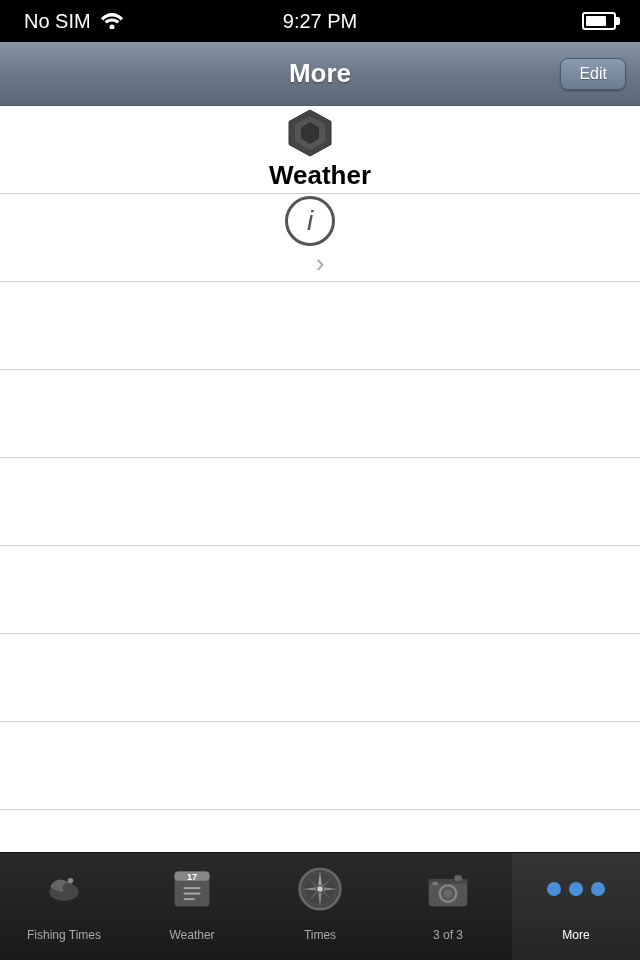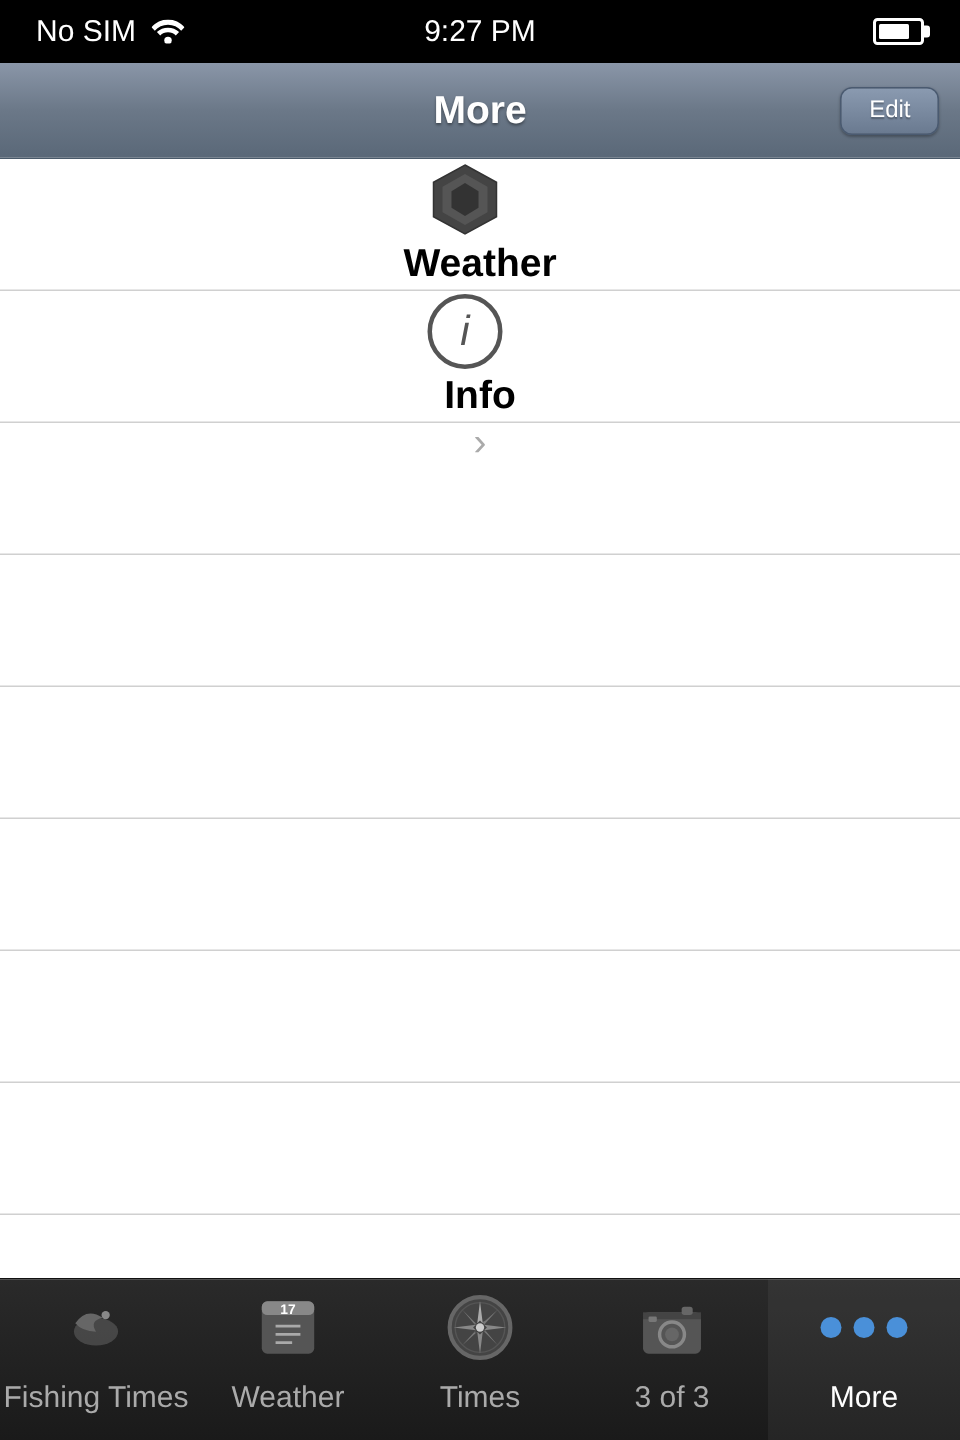--- a/index.html
+++ b/index.html
@@ -208,21 +208,21 @@
     }
     .tab-icon-area {
       width: 52px;
       height: 52px;
       display: flex;
       align-items: center;
       justify-content: center;
     }
     .tab-label {
       color: #aaa;
-      font-size: 20px;
+      font-size: 12px;
       margin-bottom: 16px;
     }
     .tab-item.active .tab-label {
       color: #fff;
     }
 
     
     .dots-icon {
       display: flex;
       gap: 8px;
@@ -272,21 +272,20 @@
       </svg>
     </div>
     <span class="list-item-label">Weather</span>
     <span class="chevron">›</span>
   </div>
 
   <div class="list-item">
     <div class="list-item-icon">
       <div class="info-circle">i</div>
     </div>
-    <span class="list-item-label">Info</span>
     <span class="chevron">›</span>
   </div>
 
   <div class="empty-row"></div>
   <div class="empty-row"></div>
   <div class="empty-row"></div>
   <div class="empty-row"></div>
   <div class="empty-row"></div>
   <div class="empty-row"></div>
   <div class="empty-row"></div>

